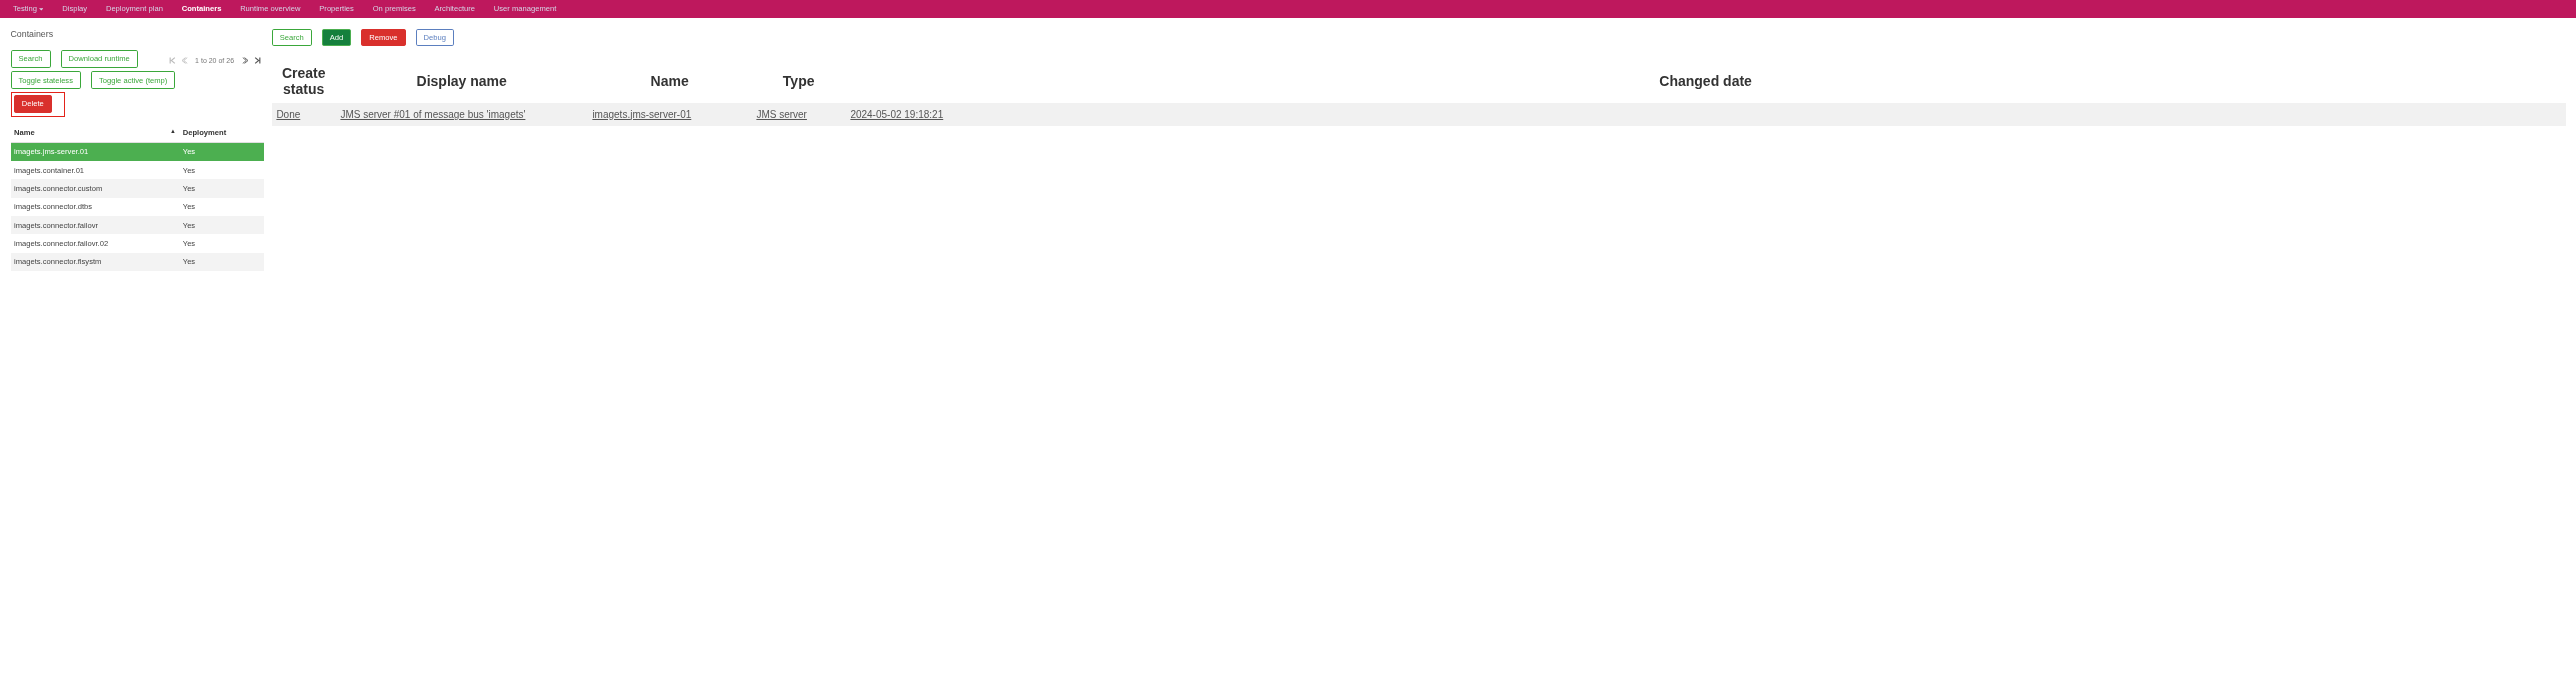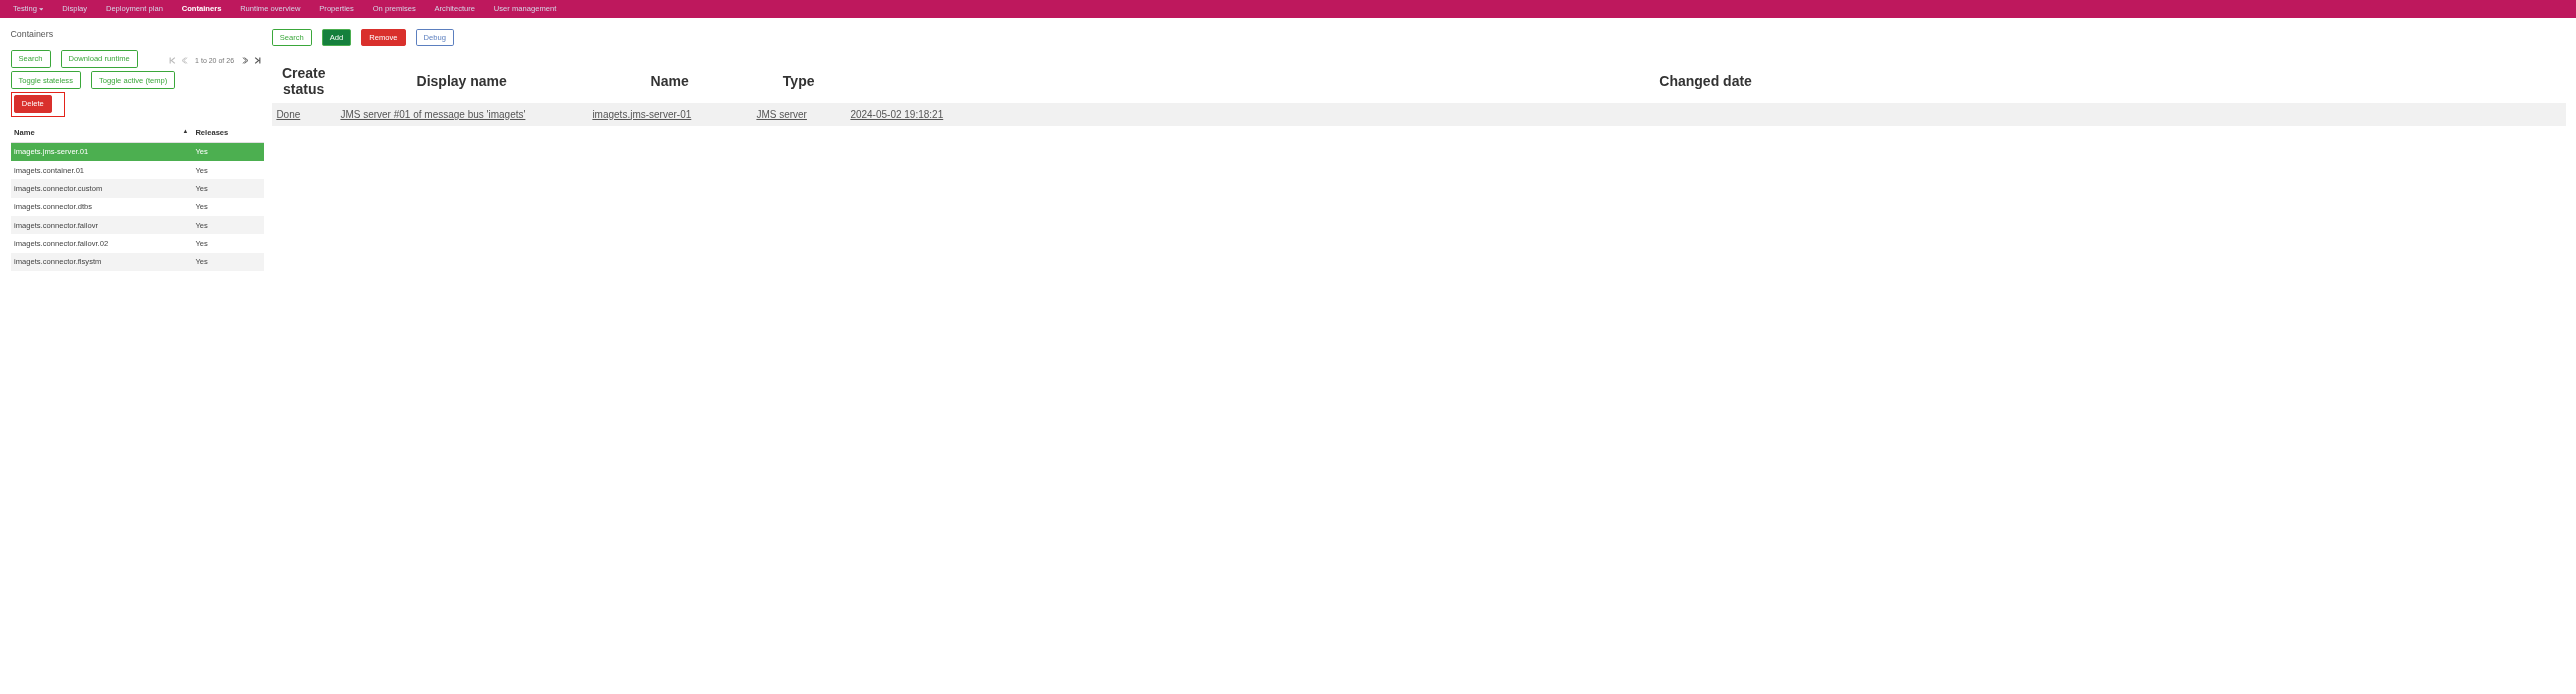--- a/index.html
+++ b/index.html
@@ -142,21 +142,21 @@
       <button class="btn solid-red">Delete</button>
     </div>
 
     <table class="ltable">
       <thead>
         <tr>
           <th>
             <span>Name</span>
             <span class="sort">▲</span>
           </th>
-          <th><span>Releases</span></th>
+          <th><span>Deployment</span></th>
         </tr>
       </thead>
       <tbody id="left-tbody">
           <tr class="selected">
             <td>imagets.jms-server.01</td>
             <td>Yes</td>
           </tr>
           <tr>
             <td>imagets.container.01</td>
             <td>Yes</td>

